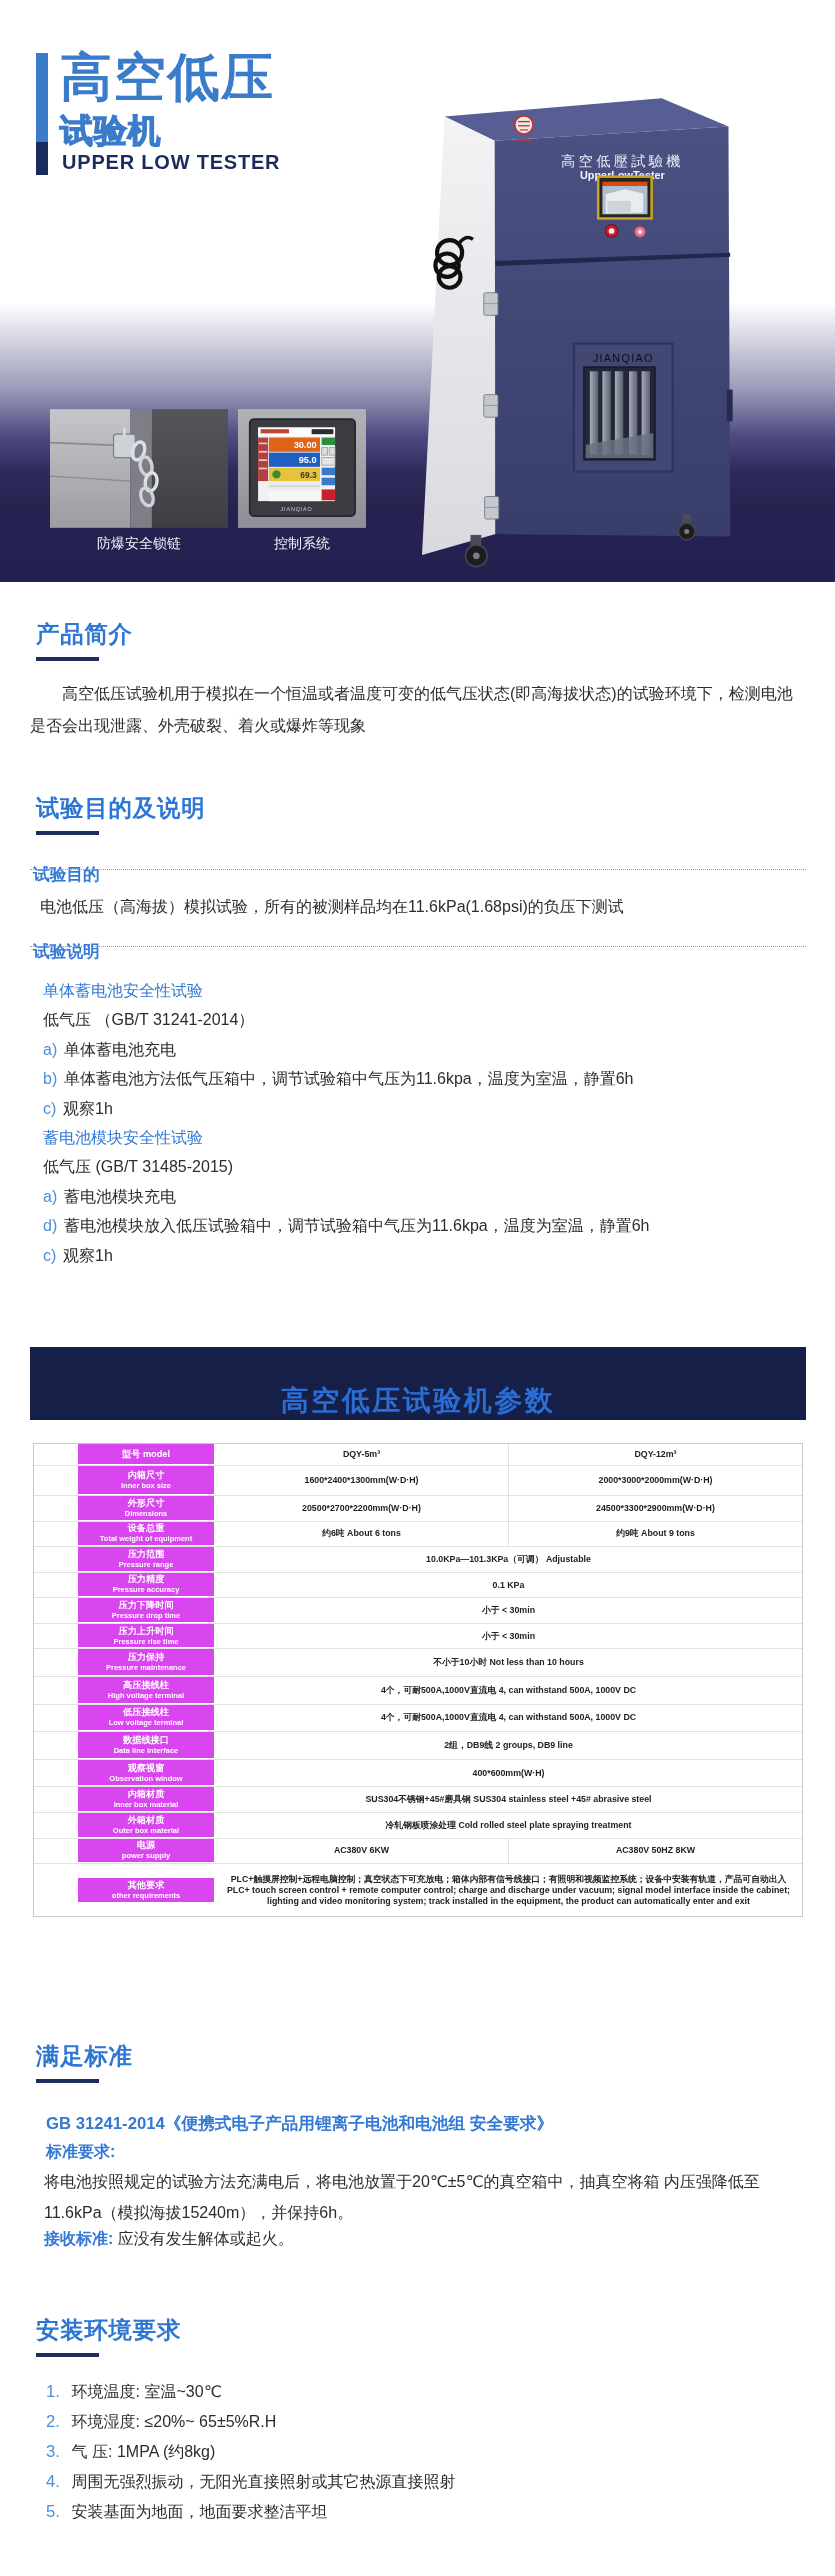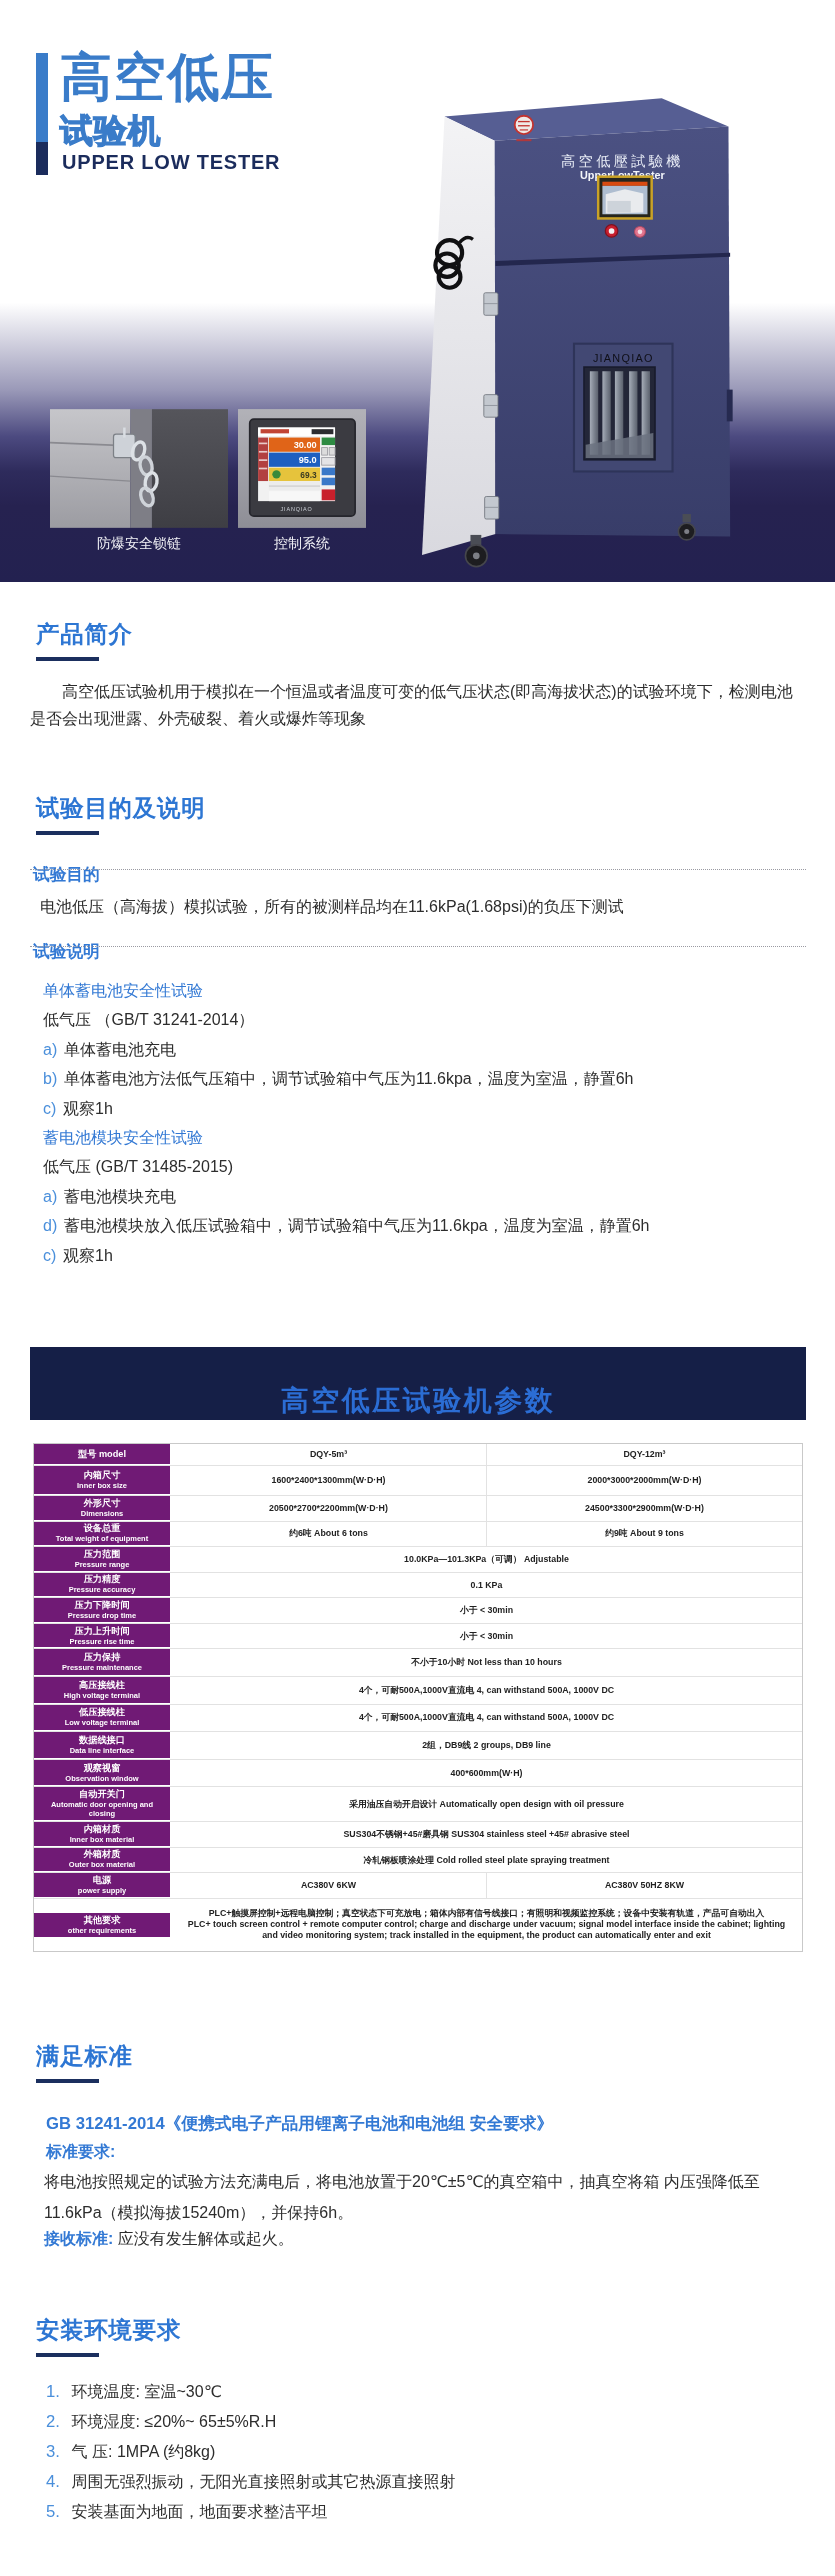--- a/index.html
+++ b/index.html
@@ -20,44 +20,44 @@
   .thumb { position:absolute; top:409px; }
   .thumb-chain { left:50px; width:178px; height:119px; }
   .thumb-ctrl { left:238px; width:128px; height:119px; }
   .thumb-caption { position:absolute; top:535px; font-size:14px; color:#f0f0f5; text-align:center; }
   .cap-chain { left:50px; width:178px; }
   .cap-ctrl { left:238px; width:128px; }
 
   
   .sec-head { position:absolute; left:36px; font-size:23.4px; font-weight:bold; color:#2d76d3; letter-spacing:0.8px; }
   .sec-underline { position:absolute; left:36px; width:63px; height:4.2px; background:#1b2f5e; }
-  .body-text { position:absolute; left:30px; width:777px; font-size:16px; color:#2d2d2d; line-height:27px; }
+  .body-text { position:absolute; left:30px; width:777px; font-size:16px; color:#2d2d2d; line-height:32px; }
   .indent { text-indent:2em; }
   .sub-head { position:absolute; left:33px; font-size:16.7px; font-weight:bold; color:#3379d4; }
   .dotted { position:absolute; left:30px; width:776px; border-bottom:1.7px dotted #9a9aa2; }
   .plain-line { position:absolute; left:40px; font-size:16px; color:#2d2d2d; }
 
   
   .test-list { position:absolute; left:43px; top:982px; width:752px; }
   .test-row { height:18.4px; margin-bottom:11px; font-size:16px; line-height:18.4px; white-space:nowrap; }
   .test-row .prefix { color:#4a8fdb; margin-right:6.7px; }
   .test-row.subhead { color:#3379d4; }
   .test-row.plain { color:#2d2d2d; }
   .test-row.item { color:#2d2d2d; }
 
   
   .params-banner { position:absolute; left:30px; top:1347px; width:776px; height:73px; background:#151f47;
     display:flex; align-items:flex-end; justify-content:center; }
   .params-banner span { font-size:28px; font-weight:bold; color:#2b6dd4; letter-spacing:2.5px; }
   .params-table { position:absolute; left:33px; top:1443px; width:770px; border:0.8px solid #c9c9c9; background:#fff; }
   .p-row { display:flex; border-bottom:0.8px solid #e2e2e2; }
   .p-row:last-child { border-bottom:none; }
-  .p-label { width:137px; flex:0 0 137px; background:#701a75; color:#fff; text-align:center;
+  .p-label { width:137px; flex:0 0 137px; background:#d946ef; color:#fff; text-align:center;
     display:flex; flex-direction:column; justify-content:center; padding:1.7px 3.3px;
-    border-right:1.7px solid #fff; border-bottom:1.7px solid #fff; }
+    border-right:1.7px solid #fff; border-bottom:1.7px solid #fff;margin-left:44px; }
   .p-row:last-child .p-label { border-bottom:none; }
   .p-label .zh { font-size:9.2px; font-weight:bold; line-height:11px; }
   .p-label .en { font-size:7.5px; font-weight:bold; line-height:9.2px; }
   .p-cell { flex:1; display:flex; flex-direction:column; align-items:center; justify-content:center;
     font-size:8.8px; font-weight:bold; color:#222; text-align:center; padding:1.7px 8.4px; line-height:11px; }
   .p-cell + .p-cell { border-left:0.8px solid #e2e2e2; }
 
   
   .blue-line { position:absolute; left:46px; font-size:16.7px; color:#3379d4; font-weight:bold; }
   .std-body { position:absolute; left:44px; width:762px; font-size:16px; color:#2d2d2d; line-height:31px; }
@@ -401,29 +401,20 @@
       </div>
       <div class="p-row" style="min-height: 27.6px;">
         <div class="p-label">
           <div class="zh">观察视窗</div>
           <div class="en">Observation window</div>
         </div>
         <div class="p-cell">
           <div>400*600mm(W·H)</div>
         </div>
       </div>
-      <div class="p-row" style="min-height: 33px;">
-        <div class="p-label">
-          <div class="zh">自动开关门</div>
-          <div class="en">Automatic door opening and closing</div>
-        </div>
-        <div class="p-cell">
-          <div>采用油压自动开启设计  Automatically open design with oil pressure</div>
-        </div>
-      </div>
       <div class="p-row" style="min-height: 24px;">
         <div class="p-label">
           <div class="zh">内箱材质</div>
           <div class="en">Inner box material</div>
         </div>
         <div class="p-cell">
           <div>SUS304不锈钢+45#磨具钢  SUS304 stainless steel +45# abrasive steel</div>
         </div>
       </div>
       <div class="p-row" style="min-height: 24px;">

